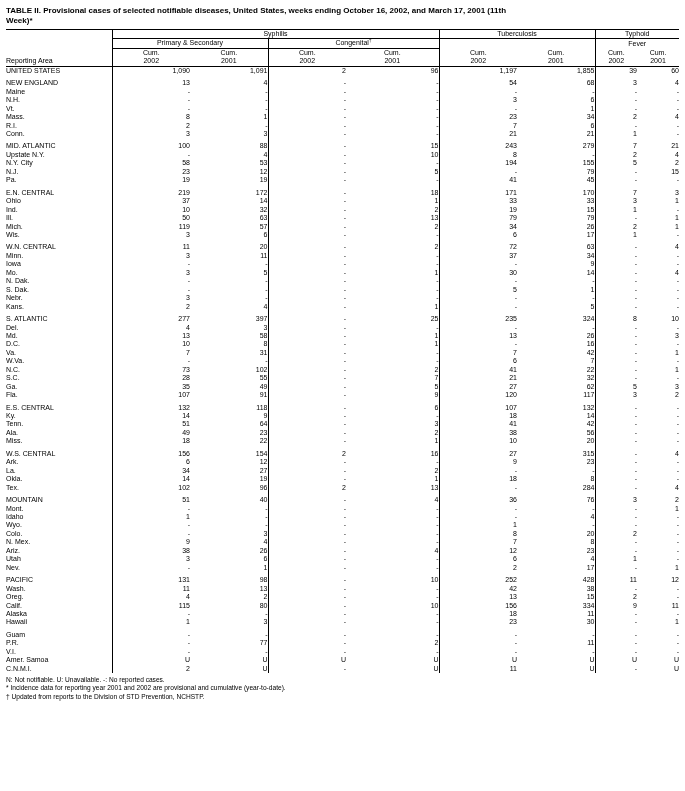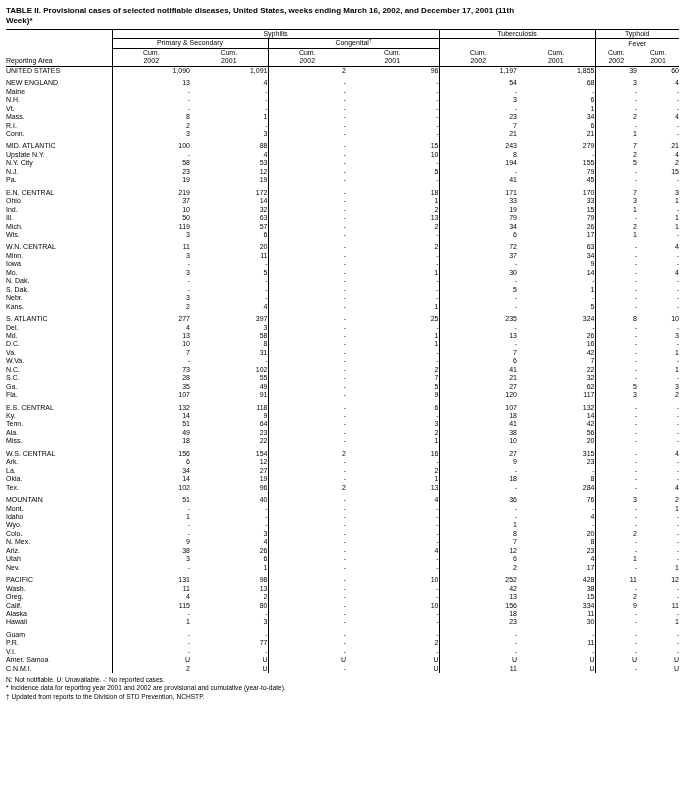--- a/index.html
+++ b/index.html
@@ -86,21 +86,21 @@
     width: 670px;
   }
   .footnotes div { white-space: nowrap; }
   sup { font-size: 5px; vertical-align: super; line-height: 0; }
   .vline { border-left: 1px solid #000; }
 </style>
 </head>
 <body>
 
 <div class="page">
-  <div class="title">TABLE II. Provisional cases of selected notifiable diseases, United States, weeks ending March 16, 2002, and December 17, 2001 (11th Week)*</div>
+  <div class="title">TABLE II. Provisional cases of selected notifiable diseases, United States, weeks ending October 16, 2002, and March 17, 2001 (11th Week)*</div>
 
   <table class="main">
     <colgroup>
       <col style="width:106px">
       <col style="width:78px">
       <col style="width:78px">
       <col style="width:78px">
       <col style="width:93px">
       <col style="width:78px">
       <col style="width:78px">

